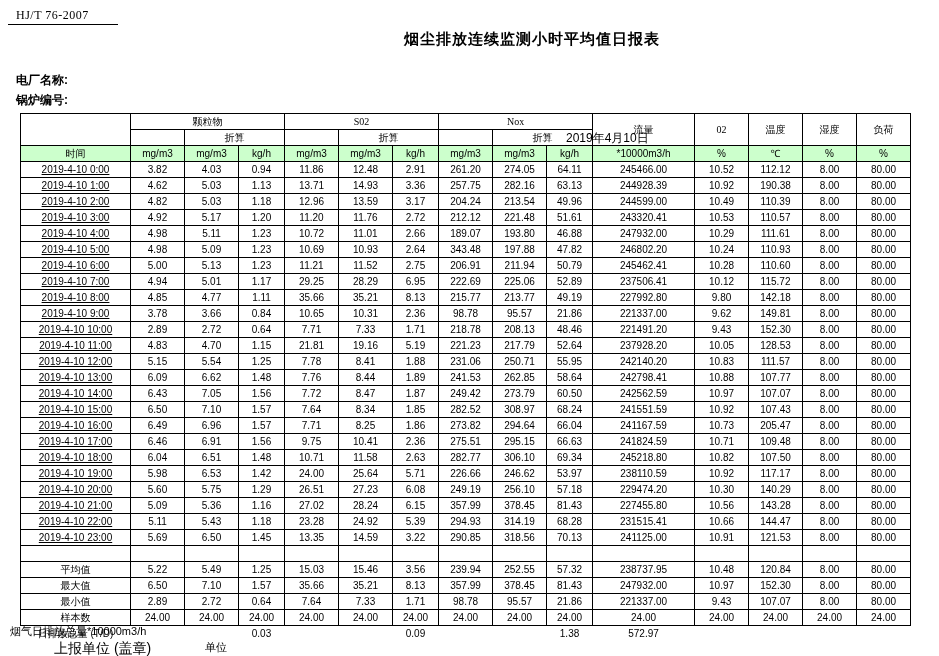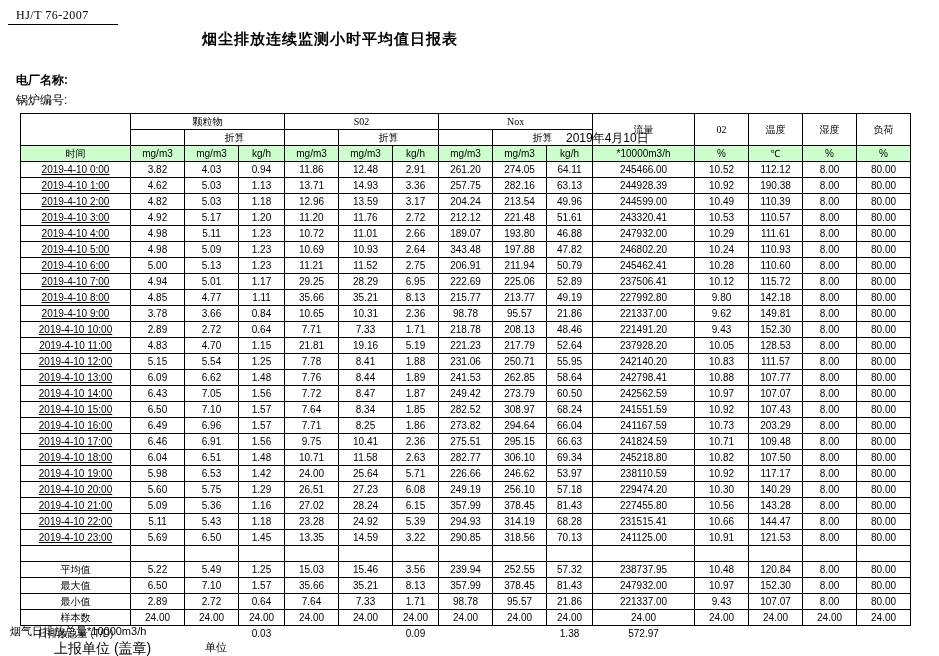--- a/index.html
+++ b/index.html
@@ -29,38 +29,38 @@
     left: 8px;
     top: 24px;
     width: 110px;
     border-bottom: 1px solid #000;
   }
   .doc-title {
     position: absolute;
     left: 0;
     top: 30px;
     width: 660px;
-    text-align: center;
+    text-align: right;
     font-size: 15px;
     font-weight: bold;
     letter-spacing: 1px;
   }
   .field-plant {
     position: absolute;
     left: 16px;
     top: 72px;
     font-size: 12px;
     font-weight: bold;
   }
   .field-boiler {
     position: absolute;
     left: 16px;
     top: 92px;
     font-size: 12px;
-    font-weight: normal;
+    font-weight: bold;
   }
   .field-date {
     position: absolute;
     left: 566px;
     top: 84px;
     font-size: 12px;
     margin-top: 46px;
   }
 
   table.main {
@@ -485,21 +485,21 @@
         <td class="num">6.96</td>
         <td class="num">1.57</td>
         <td class="num">7.71</td>
         <td class="num">8.25</td>
         <td class="num">1.86</td>
         <td class="num">273.82</td>
         <td class="num">294.64</td>
         <td class="num">66.04</td>
         <td class="num">241167.59</td>
         <td class="num">10.73</td>
-        <td class="num">203.29</td>
+        <td class="num">205.47</td>
         <td class="num">8.00</td>
         <td class="num">80.00</td>
       </tr>
       <tr>
         <td class="timecell">2019-4-10 17:00</td>
         <td class="num">6.46</td>
         <td class="num">6.91</td>
         <td class="num">1.56</td>
         <td class="num">9.75</td>
         <td class="num">10.41</td>

